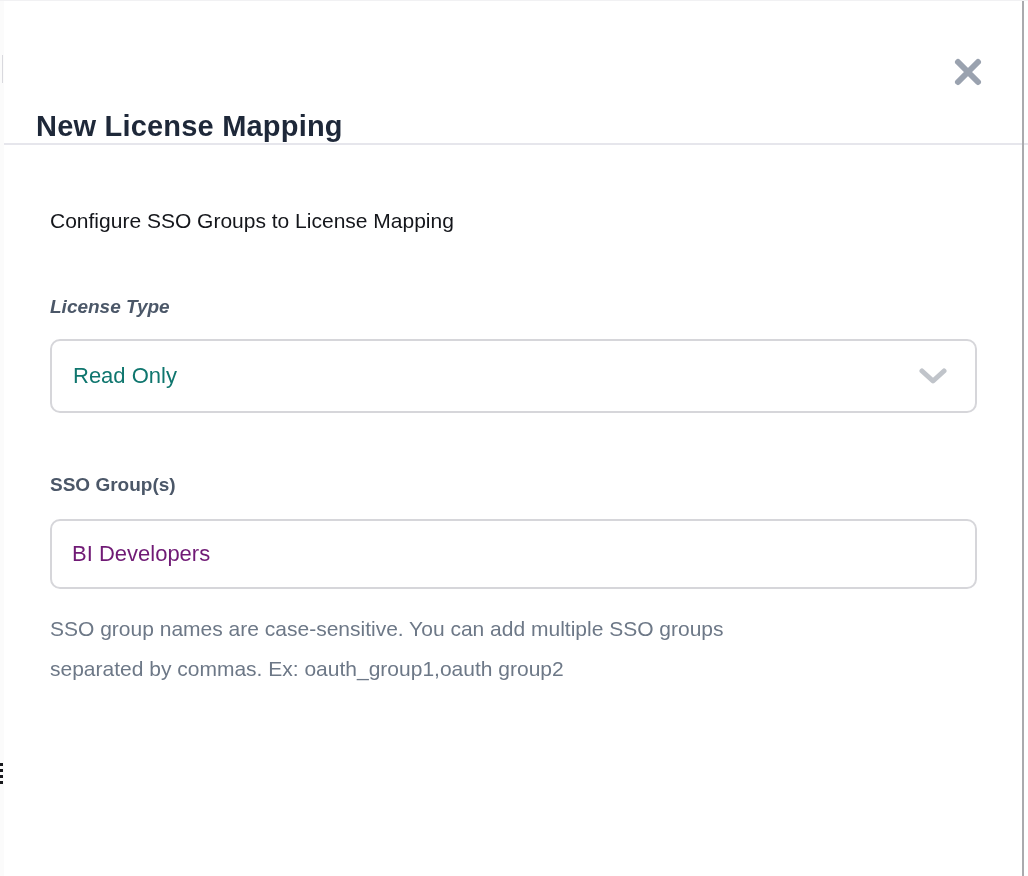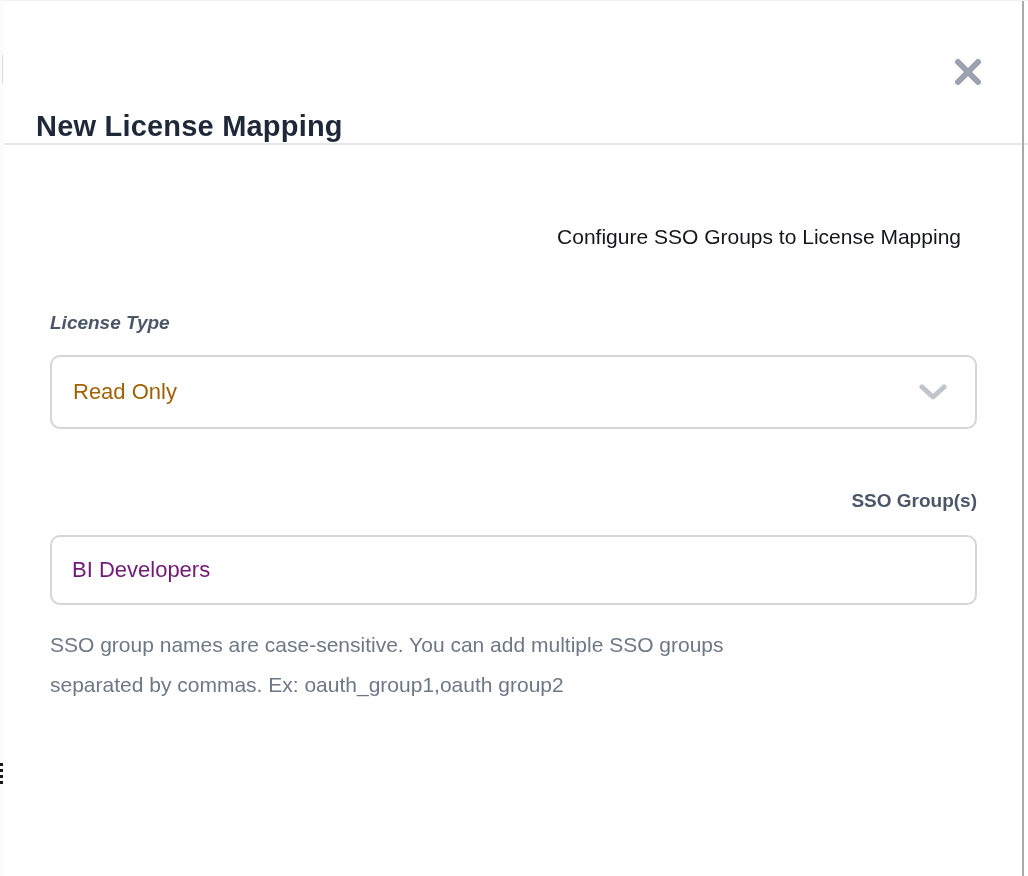--- a/index.html
+++ b/index.html
@@ -88,50 +88,49 @@
     display: flex;
     align-items: center;
     justify-content: center;
   }
   .close-btn svg { display: block; }
 
   .modal-body {
     padding: 0 51px 0 50px;
   }
   .subtitle {
-    margin: 16px;
+    margin: 0;
     padding-top: 64px;
     font-size: 21px;
     color: #14161b;
-    text-align: right;
   }
   .field-label {
     display: block;
     font-size: 19px;
     font-weight: 700;
     color: #4b5768;
   }
   .label-license { margin-top: 63px; font-style: italic; }
-  .label-sso    { margin-top: 61px; text-align: right; }
+  .label-sso    { margin-top: 61px; }
 
   .select-box {
     margin-top: 21px;
     height: 70px;
     border: 2px solid #d6d6da;
     border-radius: 10px;
     background: #ffffff;
     display: flex;
     align-items: center;
     cursor: pointer;
     position: relative;
   }
   .select-value {
     margin-left: 21px;
     font-size: 22px;
-    color: #a16207;
+    color: #0f766e;
   }
   .select-chevron {
     position: absolute;
     right: 28px;
     top: 50%;
     transform: translateY(-50%);
   }
 
   .text-input {
     box-sizing: border-box;

